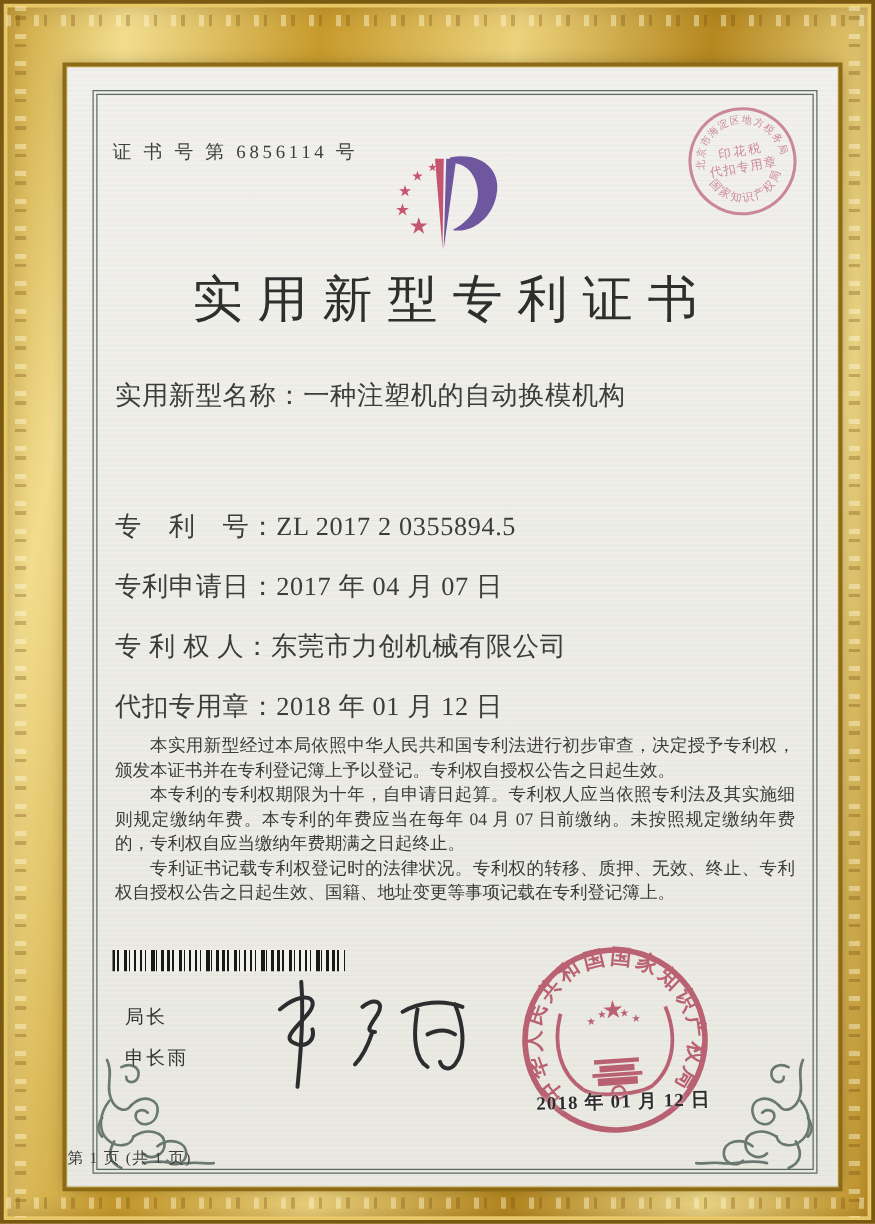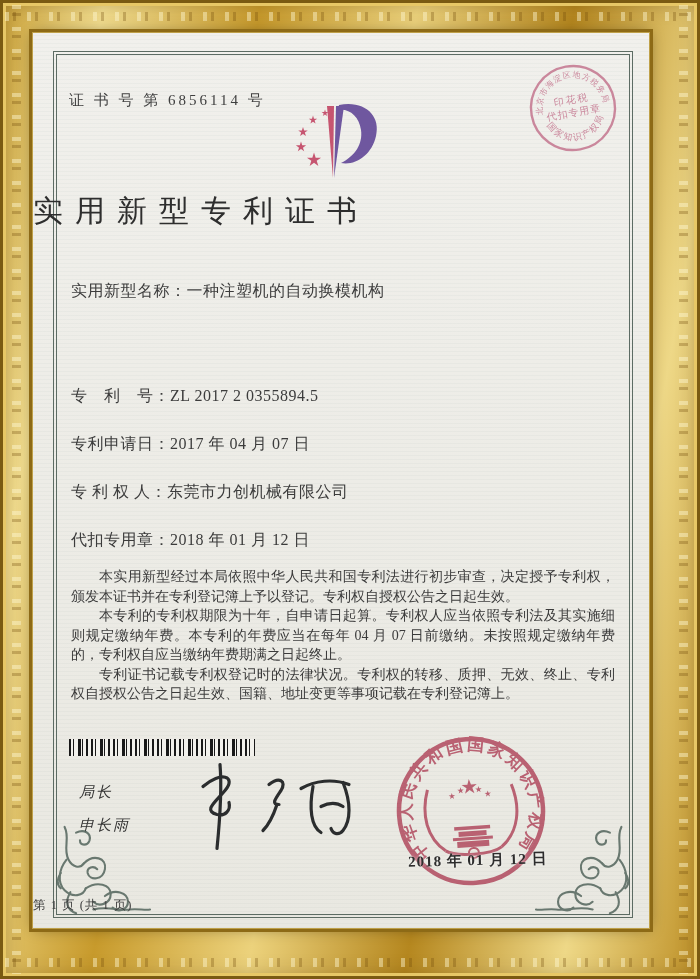--- a/index.html
+++ b/index.html
@@ -1,21 +1,21 @@
 <!DOCTYPE html>
 <html><head>
 <meta charset="utf-8">
 <style>
   html,body{margin:0;padding:0;background:#555;}
   *{box-sizing:border-box;}
   .stage{width:700px;height:979px;position:relative;font-family:"Liberation Serif","DejaVu Serif",serif;}
 
   
   .frame{
-    position:absolute;inset:0;padding:33px;
+    position:absolute;inset:0;padding:54px;
     background:linear-gradient(100deg,#caa23a 0%,#f2dd8e 12%,#c79a2c 30%,#ecd27c 48%,#b5871f 66%,#eed887 84%,#bd8f25 100%);
     box-shadow:inset 0 0 0 3px #7a5a12, inset 0 0 0 6px #e7c766, inset 0 0 22px rgba(60,35,0,.38);
   }
   .orn{position:absolute;opacity:.5;pointer-events:none;}
   .orn-h{left:5px;right:5px;height:9px;background:repeating-linear-gradient(90deg,rgba(255,248,210,.9) 0 4px,rgba(140,95,15,0) 4px 8px,rgba(110,72,8,.6) 8px 11px,rgba(255,255,255,0) 11px 22px);}
   .orn-top{top:12px}.orn-bottom{bottom:12px}
   .orn-v{top:5px;bottom:5px;width:9px;background:repeating-linear-gradient(180deg,rgba(255,248,210,.9) 0 4px,rgba(140,95,15,0) 4px 8px,rgba(110,72,8,.6) 8px 11px,rgba(255,255,255,0) 11px 22px);}
   .orn-left{left:12px}.orn-right{right:12px}
 
   
@@ -27,32 +27,32 @@
     overflow:hidden;color:#3a3a3a;
   }
   .inner-border{position:absolute;left:20px;top:18px;right:16px;bottom:10px;border:4px double #44564d;opacity:.85;}
 
   .cert-no{position:absolute;left:36px;top:58px;font-size:15px;letter-spacing:3px;color:#3f3f3f;}
 
   .logo{position:absolute;left:258px;top:66px;width:100px;height:92px;}
 
   .tax-stamp{position:absolute;left:485px;top:20px;width:110px;height:110px;transform:rotate(-10deg);opacity:.85;}
 
-  .title{position:absolute;left:0;right:0;top:158px;text-align:left;font-size:30px;letter-spacing:12px;color:#2e2e2e;font-weight:500;}
+  .title{position:absolute;left:0;right:0;top:158px;text-align:center;font-size:40px;letter-spacing:12px;color:#2e2e2e;font-weight:500;}
 
-  .field{position:absolute;left:38px;right:30px;font-size:16px;color:#3c3c3c;letter-spacing:.5px;white-space:nowrap;}
+  .field{position:absolute;left:38px;right:30px;font-size:21px;color:#3c3c3c;letter-spacing:.5px;white-space:nowrap;}
   .f1{top:248px}.f2{top:306px}.f3{top:353px}.f4{top:401px}.f5{top:449px}.f6{top:497px}
 
   .body-text{position:absolute;left:38px;right:34px;top:534px;font-size:14px;line-height:19.5px;text-align:justify;color:#3b3b3b;}
   .body-text p{margin:0;text-indent:2em;}
 
   .barcode{position:absolute;left:36px;top:706px;width:186px;height:17px;
     background:repeating-linear-gradient(90deg,#191919 0 2px,#f2f1ec 2px 4px,#191919 4px 5px,#f2f1ec 5px 9px,#191919 9px 12px,#f2f1ec 12px 13px,#191919 13px 14px,#f2f1ec 14px 17px,#191919 17px 19px,#f2f1ec 19px 22px);}
 
-  .signer{position:absolute;left:46px;top:750px;font-size:15px;color:#333;font-style:italic;}
+  .signer{position:absolute;left:46px;top:750px;font-size:15px;color:#333;}
   .signer div{margin-bottom:14px;letter-spacing:2px;}
   .signature{position:absolute;left:140px;top:724px;width:190px;height:98px;}
 
   .seal{position:absolute;left:358px;top:698px;width:160px;height:160px;transform:rotate(-4deg);opacity:.88;mix-blend-mode:multiply;}
   .seal-date{position:absolute;left:375px;top:818px;font-size:15px;font-weight:600;color:#2d2d2d;letter-spacing:1px;transform:rotate(-1.5deg);text-shadow:0 0 3px rgba(255,255,255,.8);}
 
   .footer{position:absolute;left:0;right:0;top:864px;text-align:left;font-size:12.5px;color:#3d3d3d;letter-spacing:1px;}
 
   .flourish{position:absolute;width:96px;height:100px;opacity:.8;}
   .flourish-left{left:22px;top:790px;}

